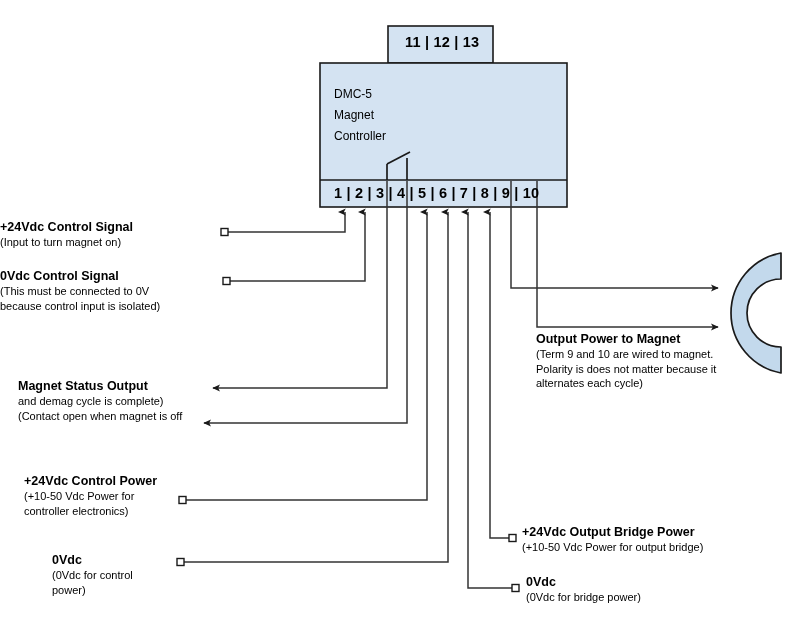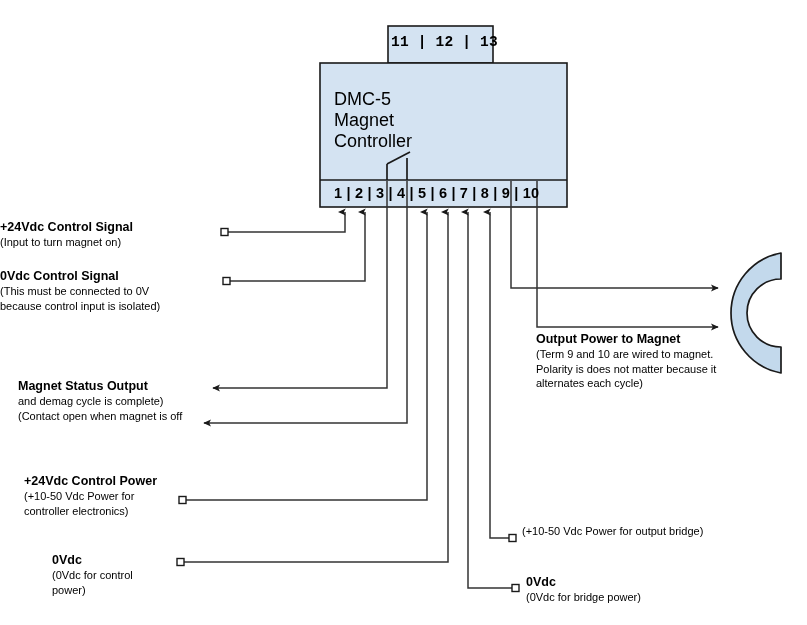--- a/index.html
+++ b/index.html
@@ -12,21 +12,21 @@
   #diagram{position:absolute;left:0;top:0;width:807px;height:625px;}
 
   
   .callout{position:absolute;line-height:1.30;}
   .callout .ttl{font-weight:bold;font-size:12.5px;white-space:nowrap;}
   .callout .sub{font-weight:normal;font-size:11px;white-space:nowrap;}
   .ta-right{text-align:left;}
   .ta-left{text-align:left;}
 
   
-  .devname{position:absolute;font-size:18px;line-height:1.45;white-space:pre;}
+  .devname{position:absolute;font-size:12px;line-height:1.45;white-space:pre;}
   .termtxt{position:absolute;font-size:14.5px;font-weight:bold;letter-spacing:.2px;white-space:nowrap;}
 </style>
 </head>
 <body>
 
 <svg id="diagram" viewBox="0 0 807 625" xmlns="http://www.w3.org/2000/svg">
 
   <defs>
     <marker id="arrUp" viewBox="0 0 10 10" refX="5" refY="9" markerWidth="5.2" markerHeight="5.2" orient="auto-start-reverse">
       <path d="M 5 0 L 9.5 10 L 5 7.6 L 0.5 10 z" fill="#1a1a1a"></path>
@@ -107,21 +107,21 @@
     <rect x="177" y="558.5" width="7" height="7"></rect>
     <rect x="509" y="534.5" width="7" height="7"></rect>
     <rect x="512" y="584.5" width="7" height="7"></rect>
   </g>
 </svg>
 
 <div class="devname" style="left:334px;top:86px;">DMC-5</div>
 <div class="devname" style="left:334px;top:107px;">Magnet</div>
 <div class="devname" style="left:334px;top:128px;">Controller</div>
 
-<div class="termtxt" style="left:391px;top:34px;font-family:Liberation Mono, monospace;">11 | 12 | 13</div>
+<div class="termtxt" style="left:405px;top:34px;">11 | 12 | 13</div>
 
 <div class="termtxt" style="left:334px;top:185px;">1 | 2 | 3 | 4 | 5 | 6 | 7 | 8 | 9 | 10</div>
 
 <div class="callout ta-right" style="left:0px;top:219px;width:215px;">
   <div class="ttl">+24Vdc Control Signal</div>
   <div class="sub">(Input to turn magnet on)</div>
 </div>
 
 <div class="callout ta-right" style="left:0px;top:268px;width:217px;">
   <div class="ttl">0Vdc Control Signal</div>
@@ -141,20 +141,21 @@
   <div class="sub">controller electronics)</div>
 </div>
 
 <div class="callout ta-left" style="left:52px;top:552px;width:140px;">
   <div class="ttl">0Vdc</div>
   <div class="sub">(0Vdc for control</div>
   <div class="sub">power)</div>
 </div>
 
 <div class="callout ta-left" style="left:522px;top:524px;width:270px;">
+  <div class="ttl">+24Vdc Output Bridge Power</div>
   <div class="sub">(+10-50 Vdc Power for output bridge)</div>
 </div>
 
 <div class="callout ta-left" style="left:526px;top:574px;width:230px;">
   <div class="ttl">0Vdc</div>
   <div class="sub">(0Vdc for bridge power)</div>
 </div>
 
 <div class="callout ta-left" style="left:536px;top:331px;width:250px;">
   <div class="ttl">Output Power to Magnet</div>

